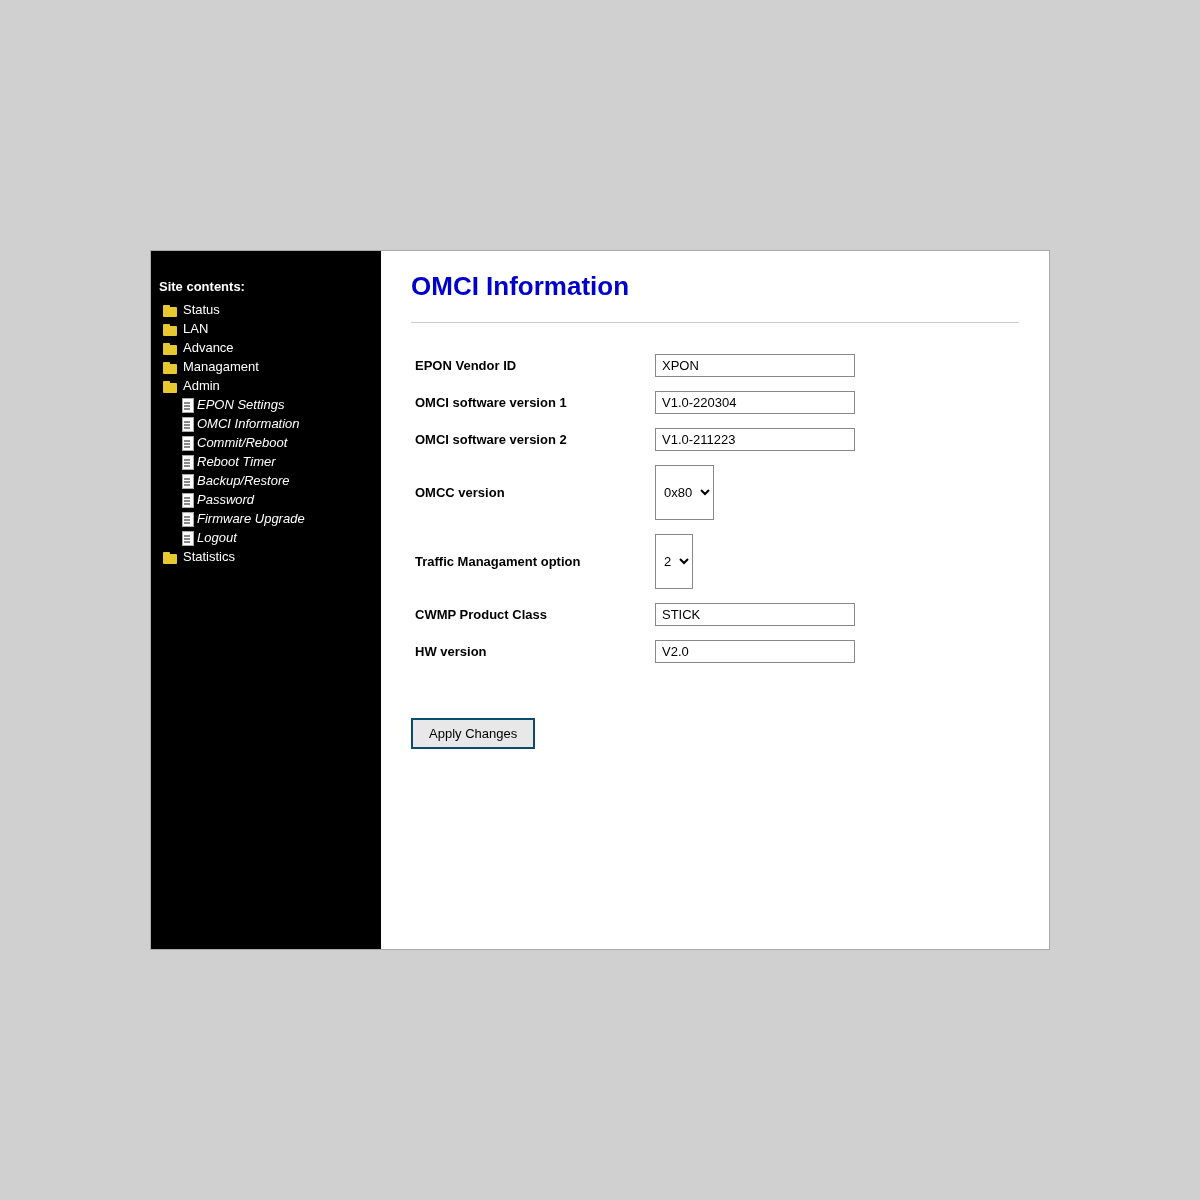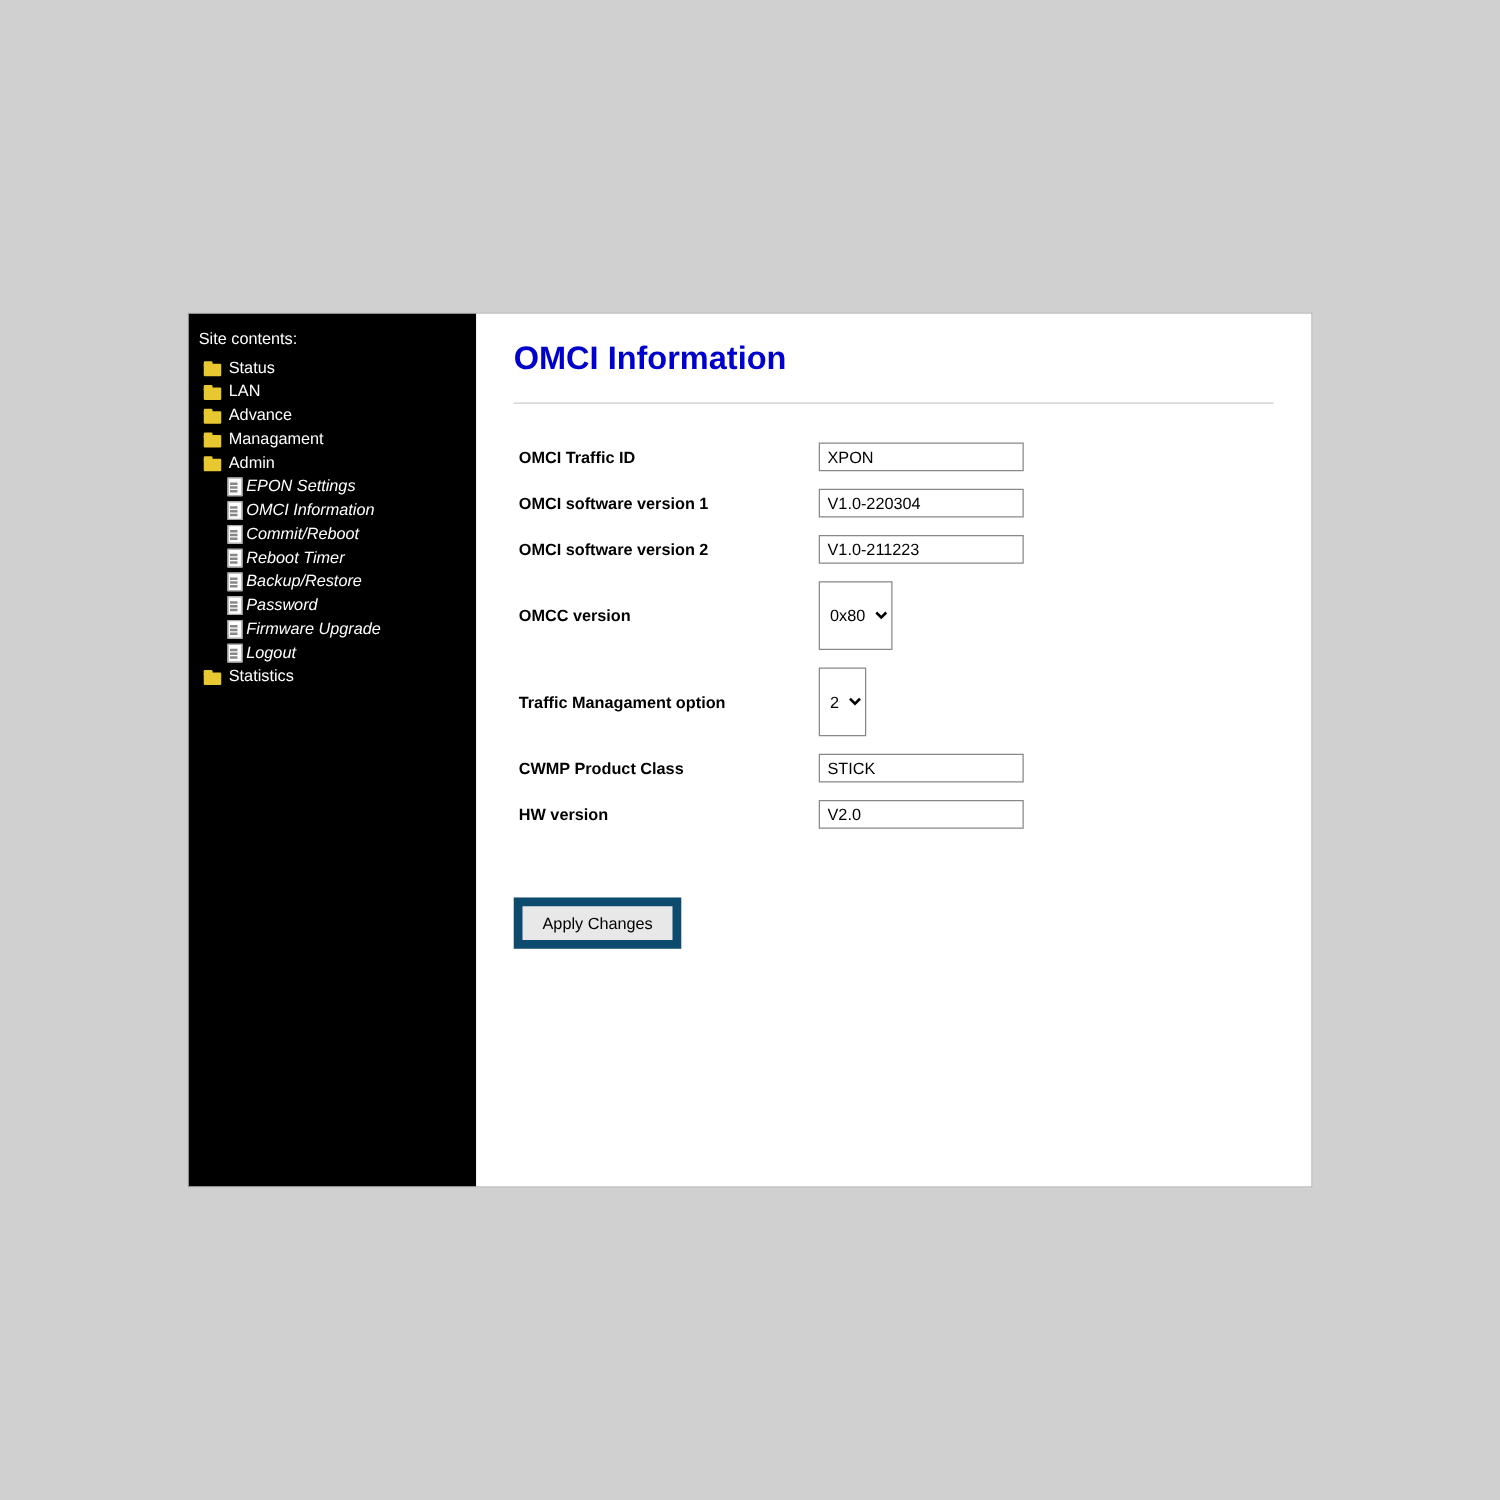--- a/index.html
+++ b/index.html
@@ -24,24 +24,25 @@
     
     .sidebar {
       background: #000000;
       color: #ffffff;
       width: 230px;
       min-height: 600px;
       padding: 12px 8px;
       flex-shrink: 0;
     }
     .sidebar-title {
-      font-weight: normal;
+      font-weight: bold;
       font-size: 13px;
       color: #ffffff;
       margin-bottom: 6px;
+      margin-top: 16px;
     }
     .sidebar-item {
       display: flex;
       align-items: flex-end;
       padding: 2px 0 2px 4px;
       cursor: pointer;
       color: #ffffff;
       font-size: 13px;
       text-decoration: none;
     }
@@ -137,33 +138,33 @@
     .form-table tr td:first-child {
       font-weight: bold;
       font-size: 13px;
       color: #000000;
       width: 240px;
     }
     .form-table input[type="text"] {
       border: 1px solid #888;
       padding: 3px 6px;
       font-size: 13px;
-      width: 164px;
+      width: 200px;
       background: #ffffff;
     }
     .form-table select {
       border: 1px solid #888;
       padding: 18px 4px;
       font-size: 13px;
       background: #ffffff;
     }
     .apply-btn {
       margin-top: 24px;
       padding: 6px 16px;
-      border: 7px solid #0c4a6e;
+      border: 2px solid #0c4a6e;
       background: #e8e8e8;
       font-size: 13px;
       cursor: pointer;
       color: #000;
     }
   </style>
 </head>
 <body>
 
 <div class="outer-wrapper">
@@ -239,21 +240,21 @@
       </div>
   </div>
 
   <div class="main-content">
     <div class="page-title">OMCI Information</div>
     <hr class="divider">
 
     <table class="form-table">
       <tbody id="form-fields">
           <tr>
-            <td>OMCI Traffic ID</td>
+            <td>EPON Vendor ID</td>
             <td><input type="text" value="XPON" style=""></td>
           </tr>
           <tr>
             <td>OMCI software version 1</td>
             <td><input type="text" value="V1.0-220304" style=""></td>
           </tr>
           <tr>
             <td>OMCI software version 2</td>
             <td><input type="text" value="V1.0-211223" style=""></td>
           </tr>

